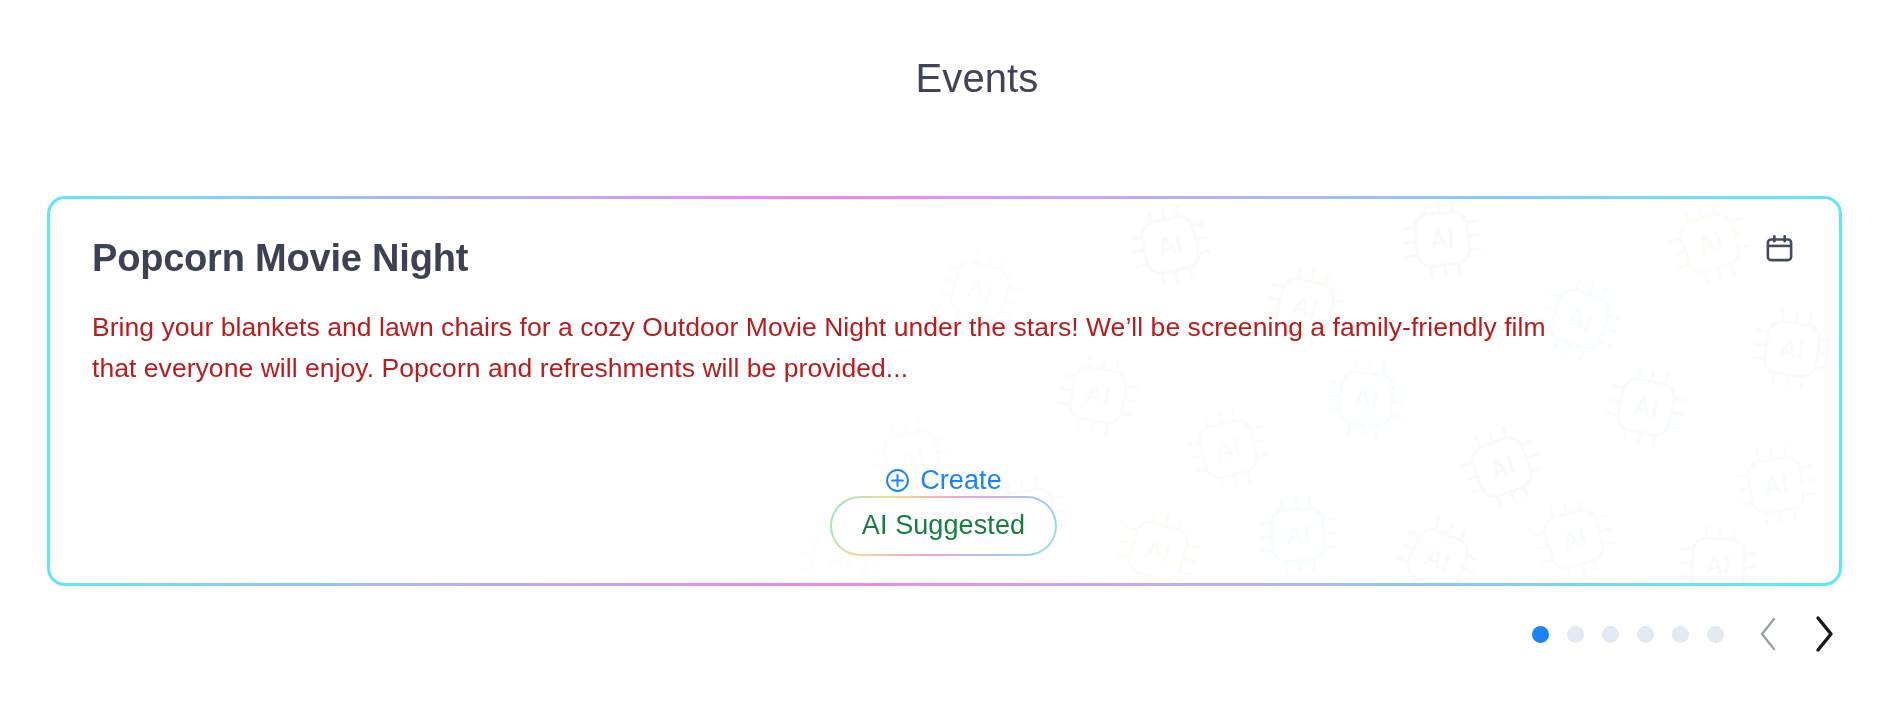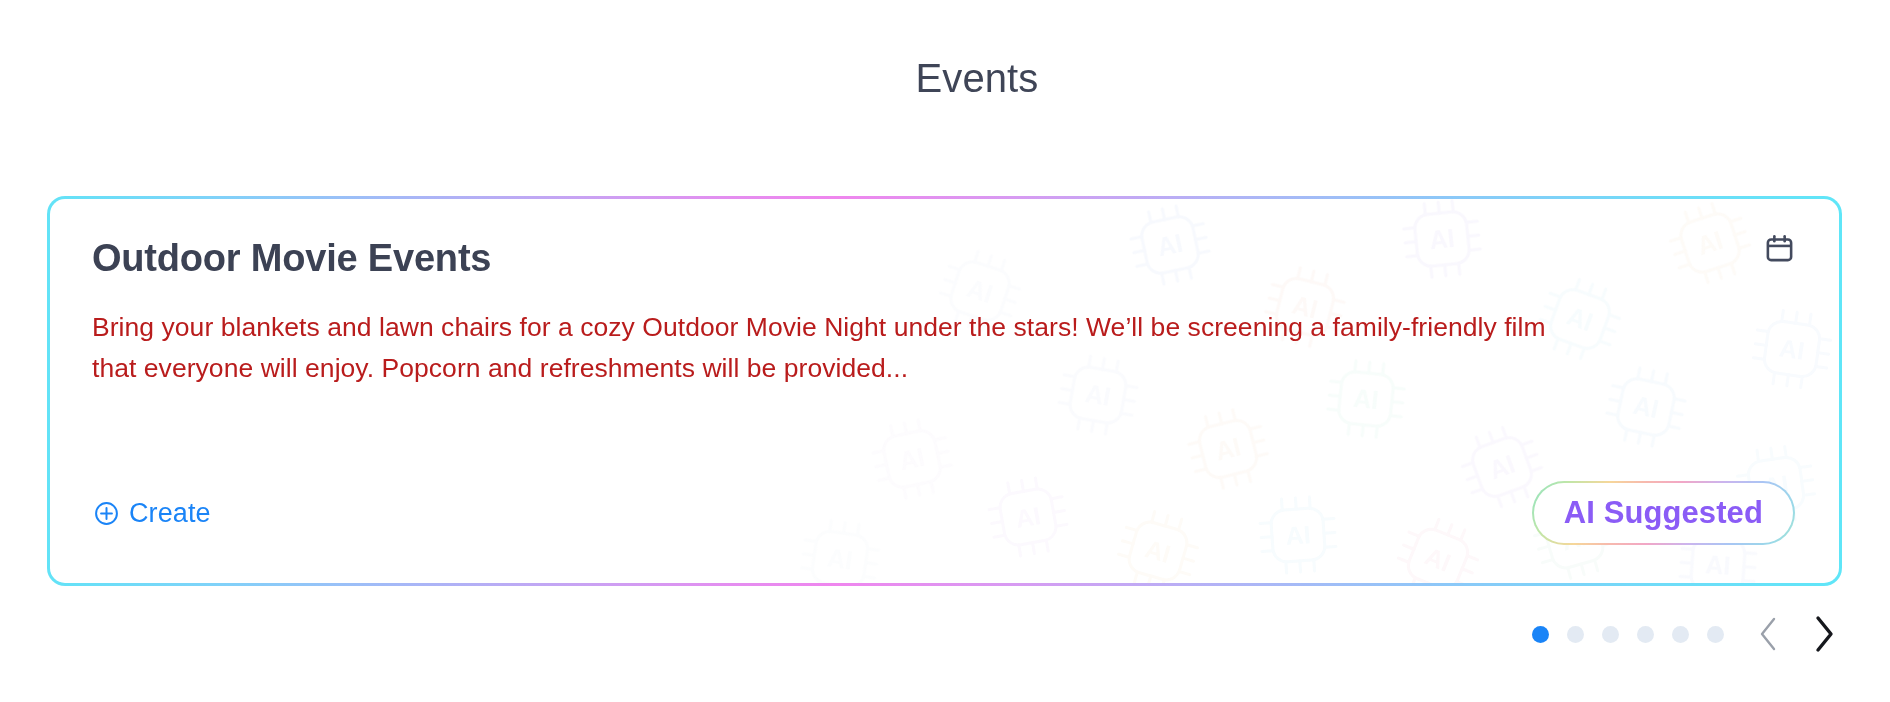--- a/index.html
+++ b/index.html
@@ -143,24 +143,25 @@
     color: #b91c1c;
     line-height: 1.55;
     max-width: 1460px;
     letter-spacing: 0.05px;
   }
 
   .card-footer {
     position: absolute;
     left: 42px;
     right: 44px;
-    bottom: 38px;
+    bottom: 27px;
     display: flex;
     align-items: center;
     justify-content: space-between;
+    flex-direction: column;
   }
 
   .create-link {
     display: flex;
     align-items: center;
     gap: 10px;
     background: none;
     border: none;
     cursor: pointer;
     padding: 2px 2px;
@@ -208,23 +209,23 @@
   }
   .ai-pill-inner {
     background: #ffffff;
     border-radius: 999px;
     padding: 14px 30px 15px;
     display: flex;
     align-items: center;
     justify-content: center;
   }
   .ai-pill-label {
-    font-size: 31px;
-    font-weight: 700;
-    color: #8b5cf6;
+    font-size: 27px;
+    font-weight: 400;
+    color: #15803d;
     line-height: 1;
     letter-spacing: 0.1px;
     white-space: nowrap;
   }
 
   
   .pagination {
     position: absolute;
     right: 44px;
     top: 612px;
@@ -327,21 +328,21 @@
       <button class="calendar-icon">
         <svg viewBox="0 0 24 24" fill="none" xmlns="http://www.w3.org/2000/svg">
           <rect x="3" y="5" width="18" height="16" rx="2.5" stroke="#434a5e" stroke-width="2"></rect>
           <line x1="3" y1="10" x2="21" y2="10" stroke="#434a5e" stroke-width="2"></line>
           <line x1="8" y1="2.6" x2="8" y2="6.4" stroke="#434a5e" stroke-width="2" stroke-linecap="round"></line>
           <line x1="16" y1="2.6" x2="16" y2="6.4" stroke="#434a5e" stroke-width="2" stroke-linecap="round"></line>
         </svg>
       </button>
 
       <div class="card-content">
-        <h2 class="card-title">Outdoor Movie Events</h2>
+        <h2 class="card-title">Popcorn Movie Night</h2>
         <p class="card-desc">Bring your blankets and lawn chairs for a cozy Outdoor Movie Night under the stars! We’ll be screening a family-friendly film that everyone will enjoy. Popcorn and refreshments will be provided...</p>
       </div>
 
       <div class="card-footer">
         <button class="create-link">
           <span class="create-icon">
             <svg viewBox="0 0 24 24" fill="none" xmlns="http://www.w3.org/2000/svg">
               <circle cx="12" cy="12" r="10" stroke="#1a84f7" stroke-width="1.9"></circle>
               <line x1="12" y1="6.8" x2="12" y2="17.2" stroke="#1a84f7" stroke-width="1.9" stroke-linecap="round"></line>
               <line x1="6.8" y1="12" x2="17.2" y2="12" stroke="#1a84f7" stroke-width="1.9" stroke-linecap="round"></line>

